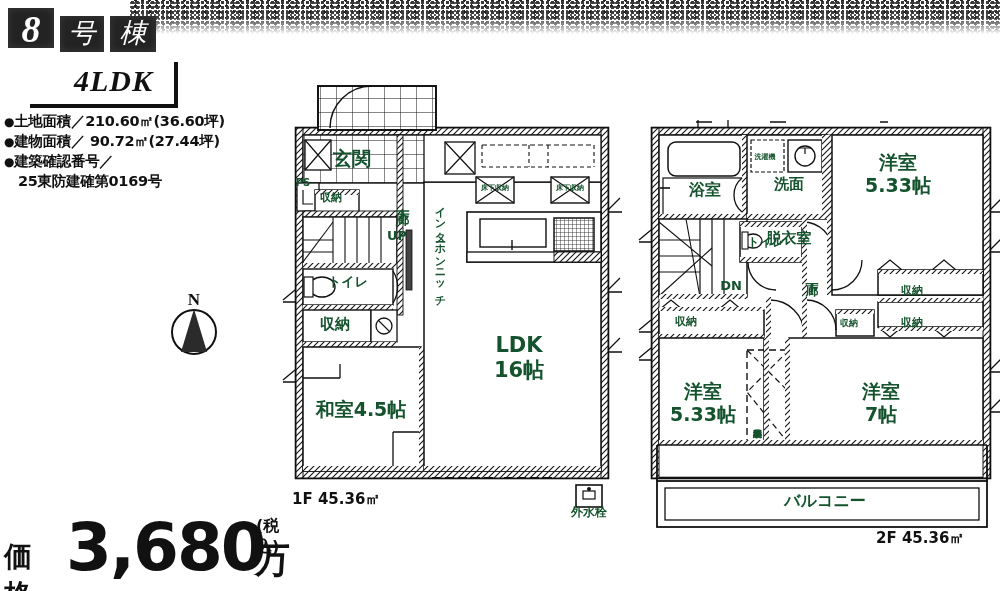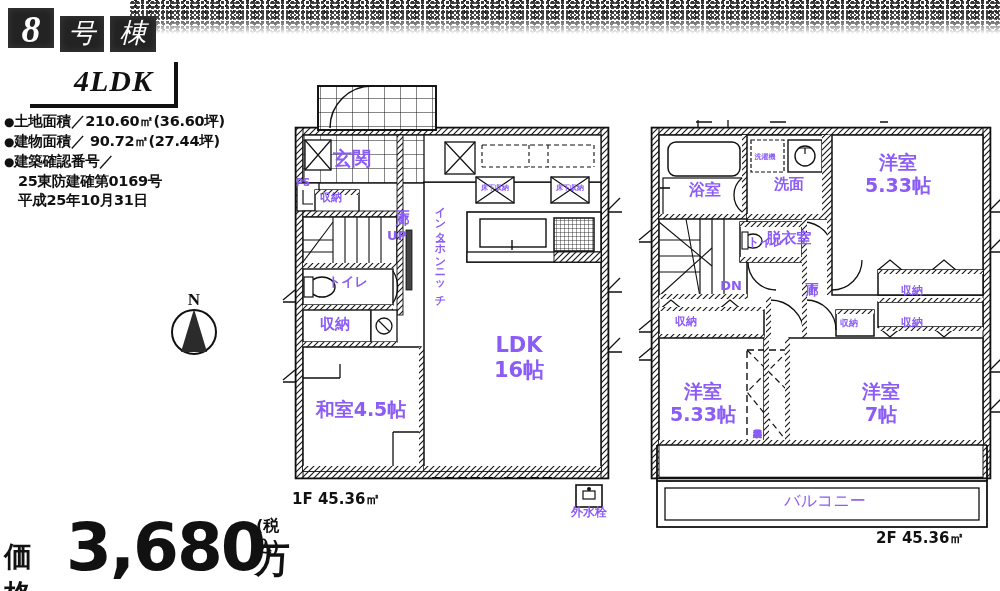--- a/index.html
+++ b/index.html
@@ -104,21 +104,21 @@
   }
   #area-1f { left: 292px; top: 490px; }
   #area-2f { left: 876px; top: 529px; }
 
   
   .rm {
     position: absolute;
     font-family: "DejaVu Sans", "Liberation Sans", sans-serif;
     text-align: center;
     line-height: 1.08;
-    color: #8b5cf6;
+    color: #14532d;
     white-space: nowrap;
   }
   .vert { writing-mode: vertical-rl; text-orientation: upright; line-height: 1; }
   svg { display: block; }
   #plan-svg { position: absolute; left: 0; top: 0; }
 </style>
 </head>
 <body>
 
 <div id="header-band">
@@ -137,21 +137,20 @@
   <div class="spec-row">
     <span class="bullet">●</span><span>土地面積／210.60㎡(36.60坪)</span>
   </div>
   <div class="spec-row">
     <span class="bullet">●</span><span>建物面積／ 90.72㎡(27.44坪)</span>
   </div>
   <div class="spec-row">
     <span class="bullet">●</span><span>建築確認番号／</span>
   </div>
   <div class="spec-row spec-sub">25東防建確第0169号</div>
-  <div class="spec-row spec-sub">平成25年10月31日</div>
 </div>
 
 <div id="compass">
   <svg width="64" height="70" viewBox="0 0 64 70">
     <text x="32" y="17" text-anchor="middle" font-family="Liberation Serif, serif" font-size="17" font-weight="700" fill="#111">N</text>
     <circle cx="32" cy="44" r="22" fill="none" stroke="#111" stroke-width="2"></circle>
     <polygon points="32,21 45,64 19,64" fill="#2b2b2b"></polygon>
   </svg>
 </div>
 
@@ -379,21 +378,21 @@
     <div class="rm" style="font-size: 19px; font-weight: 700; left: 898px; top: 175.22px; width: auto; text-align: left; padding-left: 0px; transform: translateX(-50%);">5.33帖</div>
     <div class="rm" style="font-size: 11px; font-weight: 700; left: 686px; top: 316.18px; width: auto; text-align: left; padding-left: 0px; transform: translateX(-50%);">収納</div>
     <div class="rm" style="font-size: 9px; font-weight: 700; left: 849px; top: 319.42px; width: auto; text-align: left; padding-left: 0px; transform: translateX(-50%);">収納</div>
     <div class="rm" style="font-size: 11px; font-weight: 700; left: 912px; top: 285.18px; width: auto; text-align: left; padding-left: 0px; transform: translateX(-50%);">収納</div>
     <div class="rm" style="font-size: 11px; font-weight: 700; left: 912px; top: 317.18px; width: auto; text-align: left; padding-left: 0px; transform: translateX(-50%);">収納</div>
     <div class="rm" style="font-size: 19px; font-weight: 700; left: 703px; top: 381.22px; width: auto; text-align: left; padding-left: 0px; transform: translateX(-50%);">洋室</div>
     <div class="rm" style="font-size: 19px; font-weight: 700; left: 703px; top: 404.22px; width: auto; text-align: left; padding-left: 0px; transform: translateX(-50%);">5.33帖</div>
     <div class="rm vert" style="font-size: 9px; font-weight: 700; left: 752.5px; top: 422px;">小屋裏収納</div>
     <div class="rm" style="font-size: 19px; font-weight: 700; left: 881px; top: 381.22px; width: auto; text-align: left; padding-left: 0px; transform: translateX(-50%);">洋室</div>
     <div class="rm" style="font-size: 19px; font-weight: 700; left: 881px; top: 404.22px; width: auto; text-align: left; padding-left: 0px; transform: translateX(-50%);">7帖</div>
-    <div class="rm" style="font-size: 16px; font-weight: 400; left: 825px; top: 492.08px; width: auto; text-align: center; padding-left: 0px; transform: translateX(-50%);">バルコニー</div>
+    <div class="rm" style="font-size: 16px; font-weight: 700; left: 825px; top: 492.08px; width: auto; text-align: center; padding-left: 0px; transform: translateX(-50%);">バルコニー</div>
   </div>
 
 <div id="price-row">
   <span id="price-kaku">価格</span>
   <span id="price-number">3,680</span>
   <span id="price-tax">(税込)</span>
   <span id="price-unit">万円</span>
 </div>
 
 </body></html>

